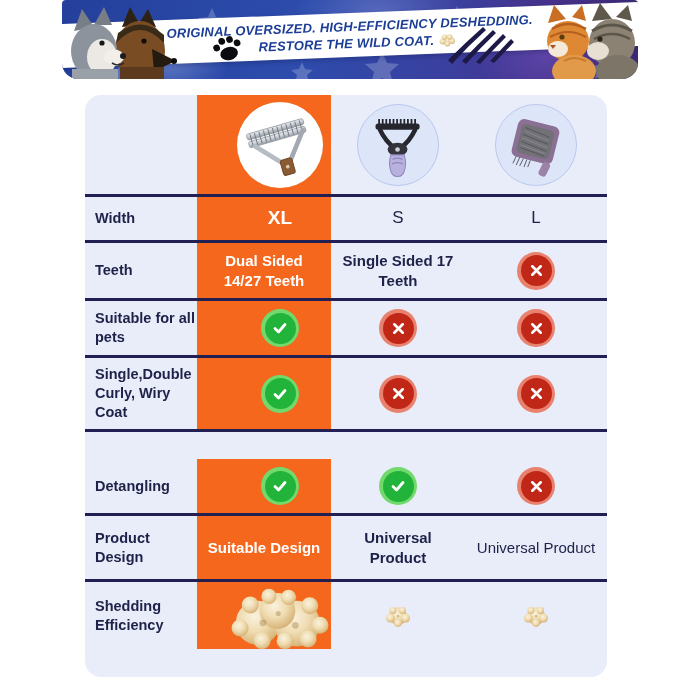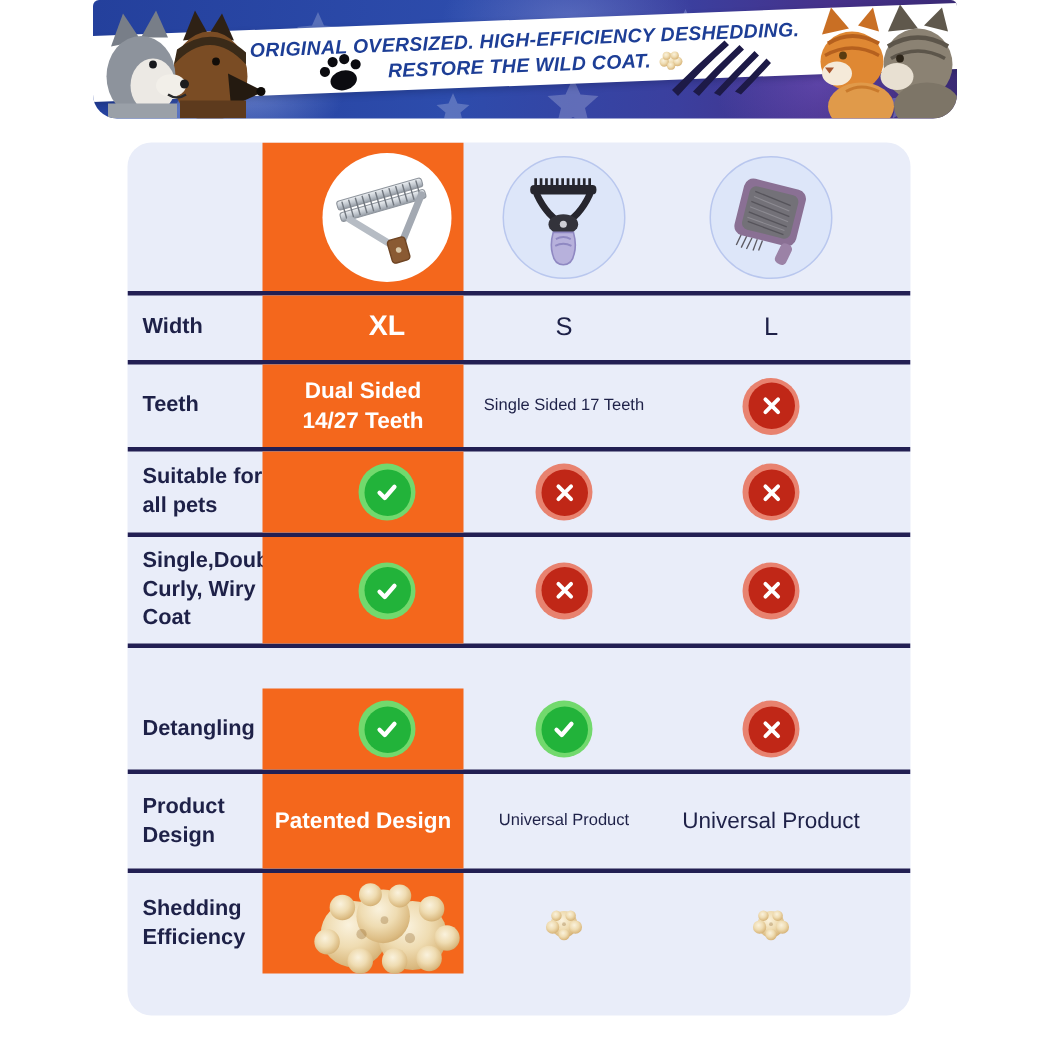--- a/index.html
+++ b/index.html
@@ -28,24 +28,24 @@
   .cats{position:absolute;right:0;bottom:0;width:104px;height:76px;}
   .furball-inline{width:18px;height:15px;}
 
   
   .cmp{position:absolute;left:85px;top:95px;width:522px;height:582px;
        background:#e9edf9;border-radius:16px;overflow:hidden;}
   .trow{display:flex;width:100%;box-sizing:border-box;border-bottom:3px solid #221f53;}
   .trow:last-child{border-bottom:none;}
   .cell{box-sizing:border-box;display:flex;align-items:center;justify-content:center;
         text-align:center;}
-  .cf{width:90px;justify-content:flex-start;text-align:left;padding-left:10px;
+  .cf{width:112px;justify-content:flex-start;text-align:left;padding-left:10px;
       font-size:14.5px;font-weight:600;line-height:1.3;color:#1e2148;}
   .cm{width:134px;background:#f4671c;color:#ffffff;font-weight:800;font-size:15px;line-height:1.3;padding-left:32px;}
-  .ca{width:134px;font-size:11px;font-weight:400;line-height:1.3;color:#1e2148;}
+  .ca{width:134px;font-size:15px;font-weight:700;line-height:1.3;color:#1e2148;}
   .cb{width:142px;font-size:15px;font-weight:500;line-height:1.3;color:#1e2148;}
   .r-header{height:102px;}
   .r0{height:46px;}.r1{height:58px;}.r2{height:55px;}.r3{height:57px;}
   .r4{height:74px;}.r5{height:57px;margin-top:27px;}.r6{height:66px;}.r7{height:67px;}
   .size-xl{font-size:19px;font-weight:800;}
   .size-alt{font-size:17px;font-weight:500;}
   .pad-cell{padding:0 8px;}
 
   
   .circ-main{width:86px;height:86px;border-radius:50%;background:#ffffff;
@@ -390,21 +390,21 @@
         <svg width="15" height="15" viewBox="0 0 16 16">
               <path d="M3.5 3.5 L12.5 12.5 M12.5 3.5 L3.5 12.5" stroke="#fff" stroke-width="2.8" stroke-linecap="round"></path>
             </svg>
       </span>
         </span>
     </div>
   </div>
 
   <div class="trow r6">
     <div class="cell cf">Product Design</div>
-    <div class="cell cm pad-cell">Patented Design</div>
+    <div class="cell cm pad-cell">Suitable Design</div>
     <div class="cell ca pad-cell">Universal Product</div>
     <div class="cell cb pad-cell">Universal Product</div>
   </div>
 
   <div class="trow r7">
     <div class="cell cf">Shedding Efficiency</div>
     <div class="cell cm">
       <svg class="fur-big" viewBox="0 0 120 76" aria-label="large fur pile">
         <g fill="url(#furG)">
           <circle cx="34" cy="46" r="26"></circle>

